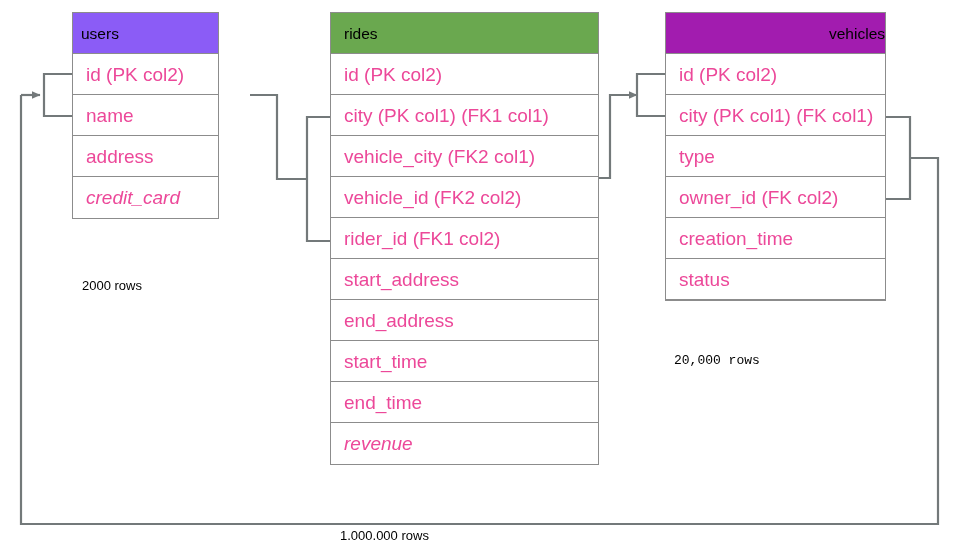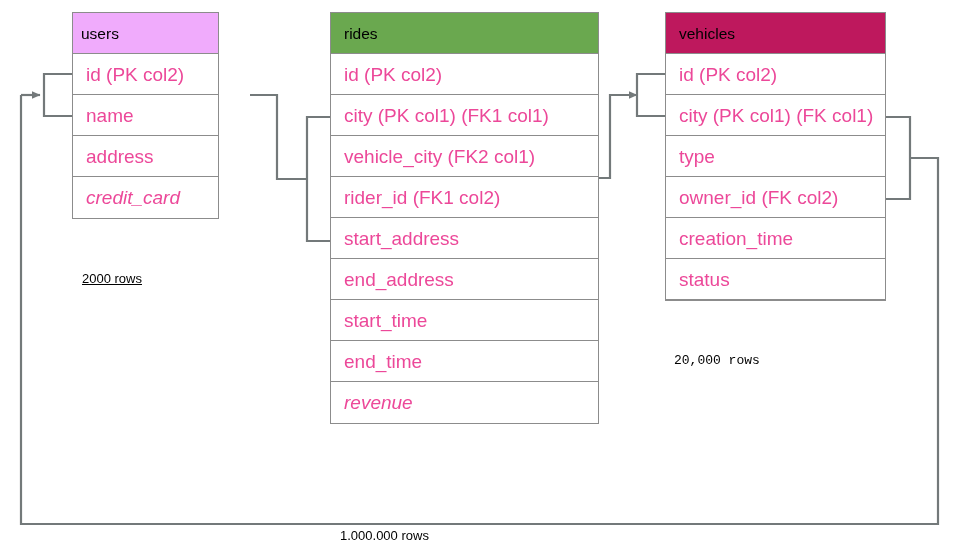--- a/index.html
+++ b/index.html
@@ -89,44 +89,45 @@
       <path d="M578,178 L610,178 L610,95 L637,95" marker-end="url(#arrowhead)"></path>
 
       <path d="M665,74 L637,74 L637,116 L665,116"></path>
 
       <path d="M886,117 L910,117 L910,199 L886,199"></path>
       <path d="M910,158 L938,158 L938,524 L21,524 L21,95"></path>
     </g>
   </svg>
 
   <div class="table-box" style="left:72px; top:12px; width:147px;">
-    <div class="tbl-header" style="background:#f0abfc;padding-left:8px;">users</div>
+    <div class="tbl-header" style="background:#8b5cf6;padding-left:8px;">users</div>
     <div class="tbl-row">id (PK col2)</div>
     <div class="tbl-row">name</div>
     <div class="tbl-row">address</div>
     <div class="tbl-row last">credit_card</div>
   </div>
-  <div class="rowcount" style="left:82px; top:271px;text-decoration:underline;">2000 rows</div>
+  <div class="rowcount" style="left:82px; top:278px;">2000 rows</div>
 
   <div class="table-box" style="left:330px; top:12px; width:269px;">
     <div class="tbl-header" style="background:#6aa84f;">rides</div>
     <div class="tbl-row">id (PK col2)</div>
     <div class="tbl-row">city (PK col1) (FK1 col1)</div>
     <div class="tbl-row">vehicle_city (FK2 col1)</div>
+    <div class="tbl-row">vehicle_id (FK2 col2)</div>
     <div class="tbl-row">rider_id (FK1 col2)</div>
     <div class="tbl-row">start_address</div>
     <div class="tbl-row">end_address</div>
     <div class="tbl-row">start_time</div>
     <div class="tbl-row">end_time</div>
     <div class="tbl-row last">revenue</div>
   </div>
   <div class="rowcount" style="left:340px; top:480px;margin-top:48px;">1,000,000 rows</div>
 
   <div class="table-box" style="left:665px; top:12px; width:221px;">
-    <div class="tbl-header" style="background:#be185d;">vehicles</div>
+    <div class="tbl-header" style="background:#a21caf;text-align:right;">vehicles</div>
     <div class="tbl-row">id (PK col2)</div>
     <div class="tbl-row">city (PK col1) (FK col1)</div>
     <div class="tbl-row">type</div>
     <div class="tbl-row">owner_id (FK col2)</div>
     <div class="tbl-row">creation_time</div>
     <div class="tbl-row">status</div>
   </div>
   <div class="rowcount" style="left:674px; top:353px;font-family:Liberation Mono, monospace;">20,000 rows</div>
 
 </div>

